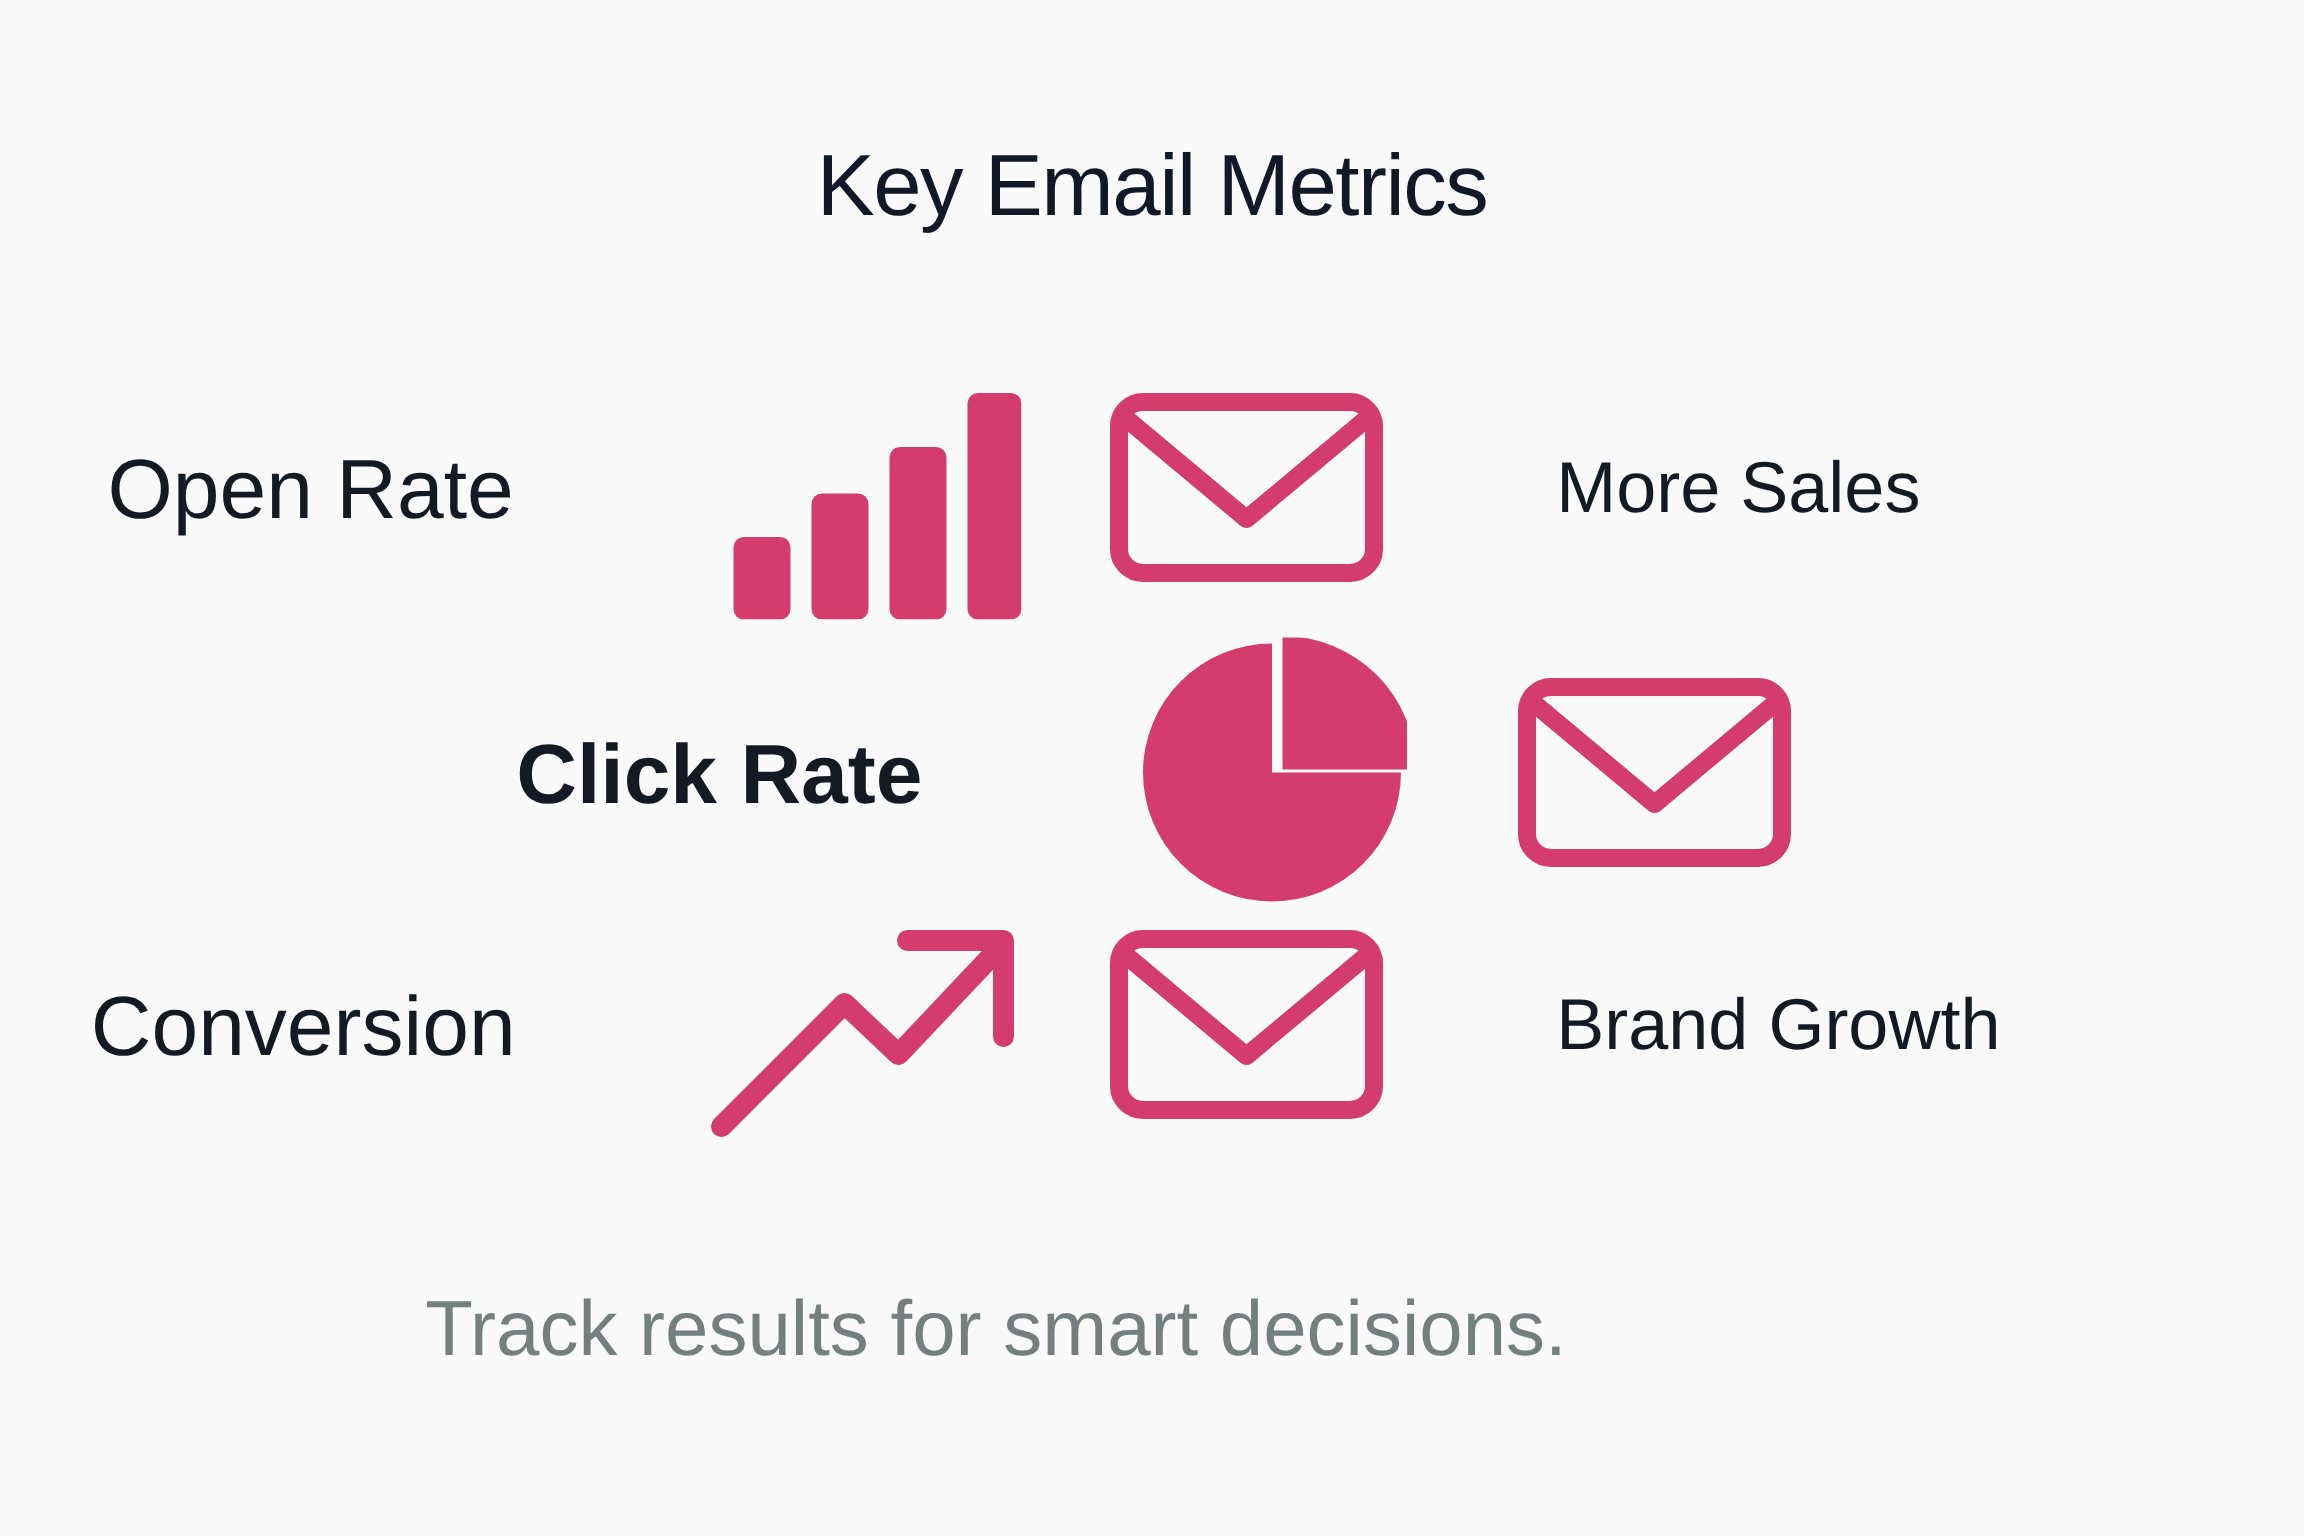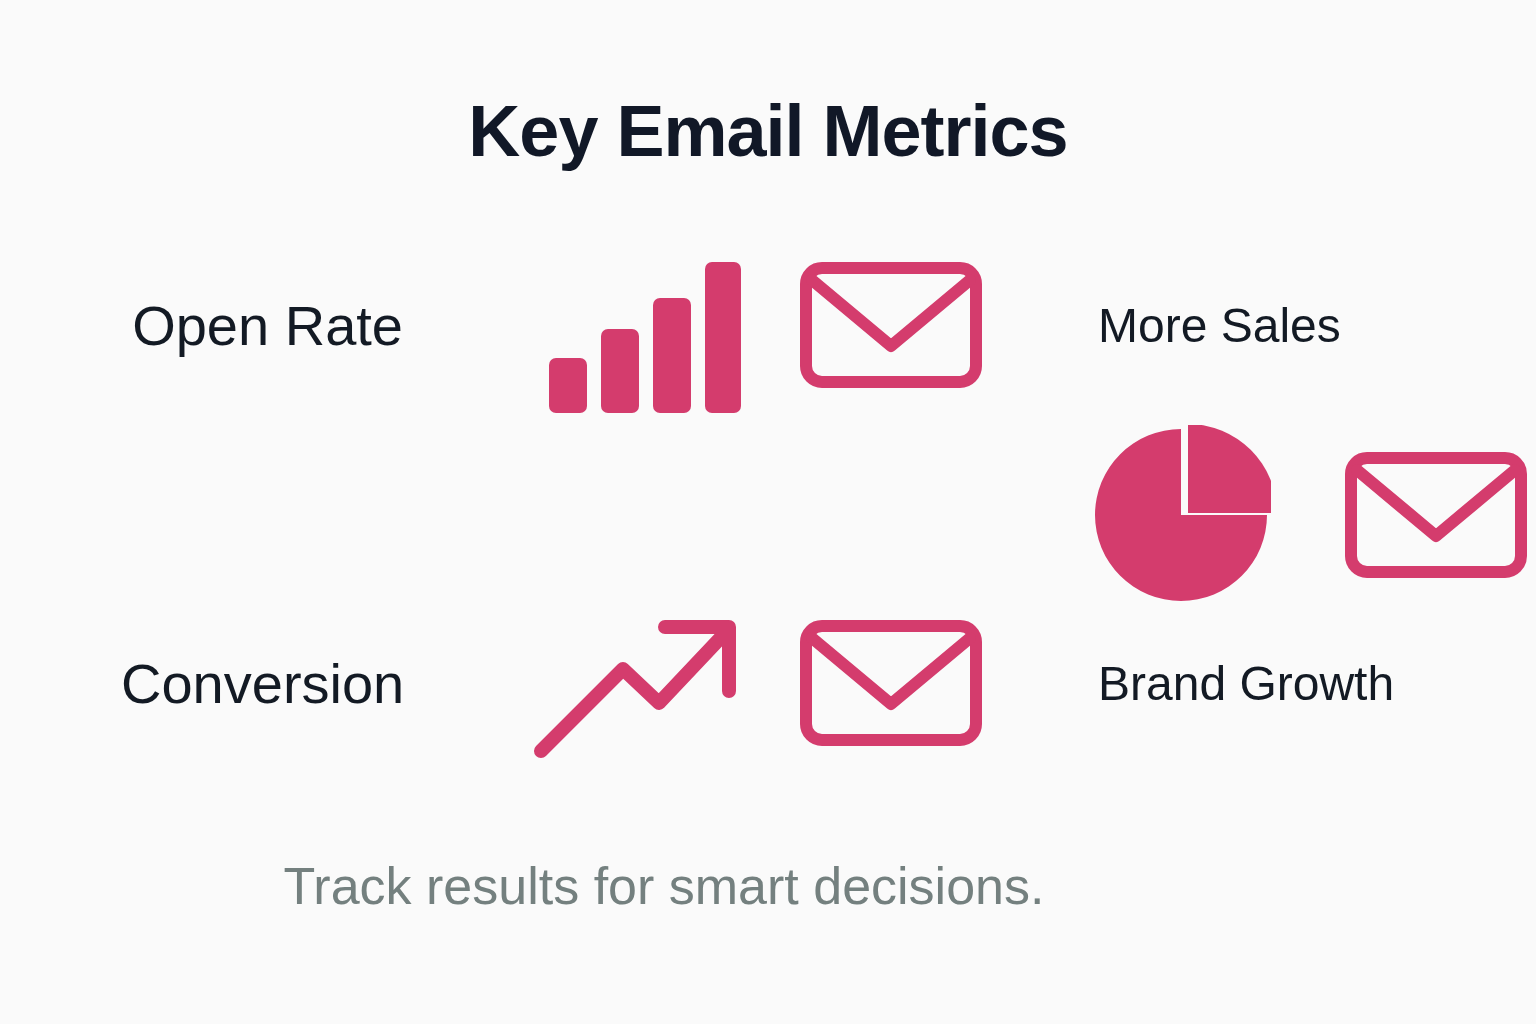--- a/index.html
+++ b/index.html
@@ -21,37 +21,37 @@
     background: #fafafa;
   }
 
   
   .title {
     position: absolute;
     top: 92px;
     left: 0;
     width: 1536px;
     text-align: center;
-    font-size: 72px;
-    font-weight: 700;
+    font-size: 58px;
+    font-weight: 400;
     letter-spacing: -1px;
     color: #111827;
     line-height: 1.1;
     white-space: nowrap;
   }
 
   
   .row {
     position: absolute;
     left: 0;
     width: 1536px;
     height: 190px;
     display: flex;
     align-items: center;
-    justify-content: flex-end;
+    justify-content: center;
     gap: 45px;
   }
   .row-1 { top: 230px; }
   .row-2 { top: 420px; }
   .row-3 { top: 588px; }
 
   .label-left {
     width: 360px;
     text-align: right;
     padding-right: 78px;
@@ -125,20 +125,21 @@
         <rect x="6" y="6" width="170" height="114" rx="16" ry="16" fill="none" stroke="#d43c6d" stroke-width="12"></rect>
         <path d="M12 18 L91 84 L170 18" fill="none" stroke="#d43c6d" stroke-width="12" stroke-linecap="round" stroke-linejoin="round"></path>
       </svg>
     </div>
 
     <div class="label-right">More Sales</div>
   </div>
 
   <div class="row row-2">
 
+    <div class="label-left medium">Click Rate</div>
 
     <div class="metric-icon">
       <svg width="180" height="180" viewBox="0 0 180 180" aria-hidden="true">
 
         <path d="M90 90 L90 4 A86 86 0 1 0 176 90 Z" fill="#d43c6d"></path>
 
         <path d="M97 80 L97 -1 A89 89 0 0 1 186 88 L97 88 Z" fill="#d43c6d"></path>
       </svg>
     </div>
 

